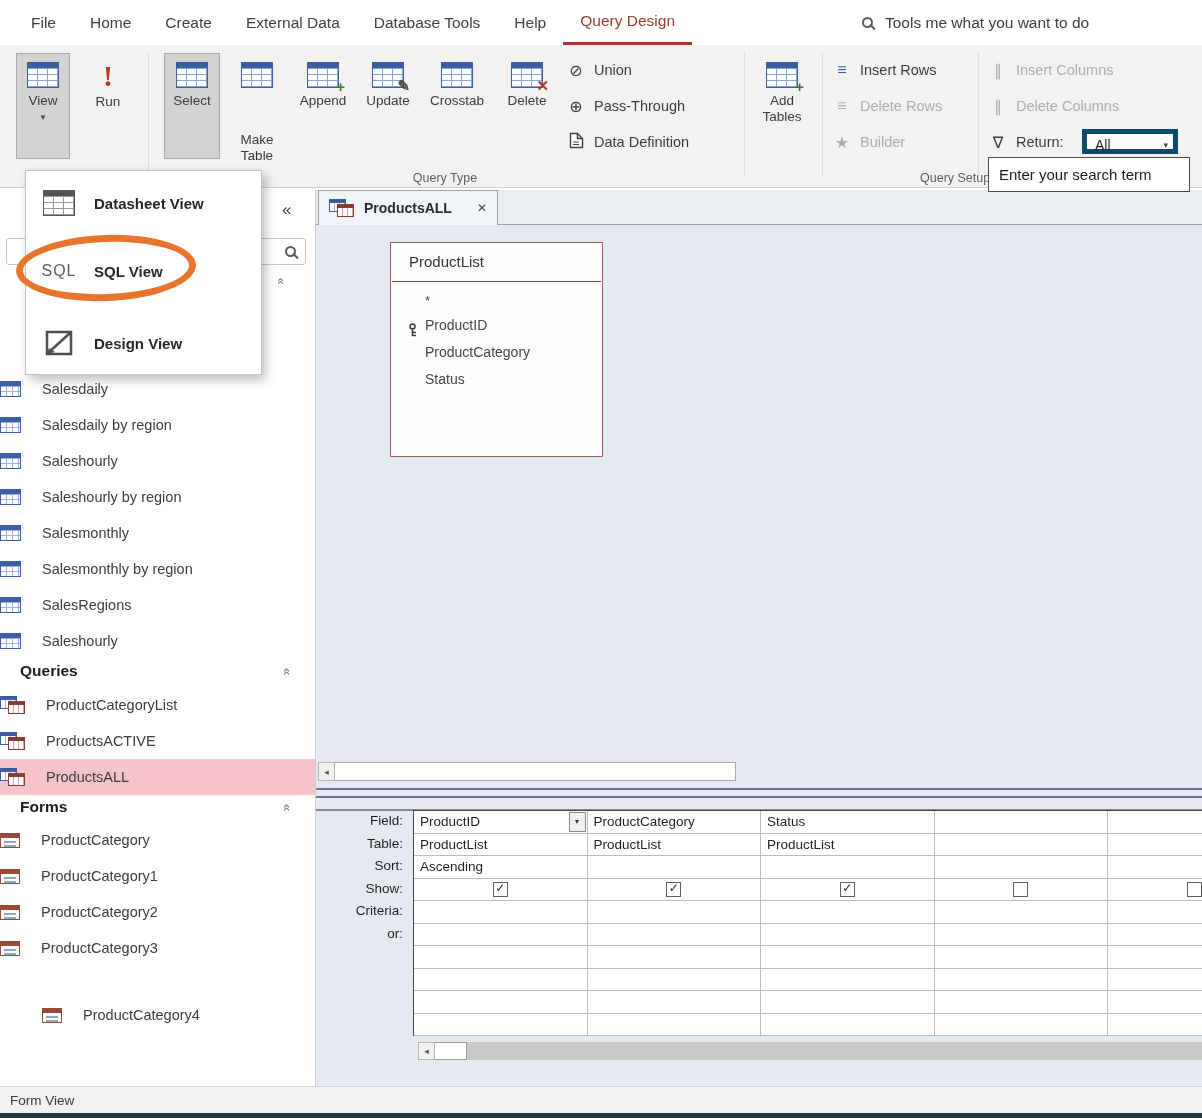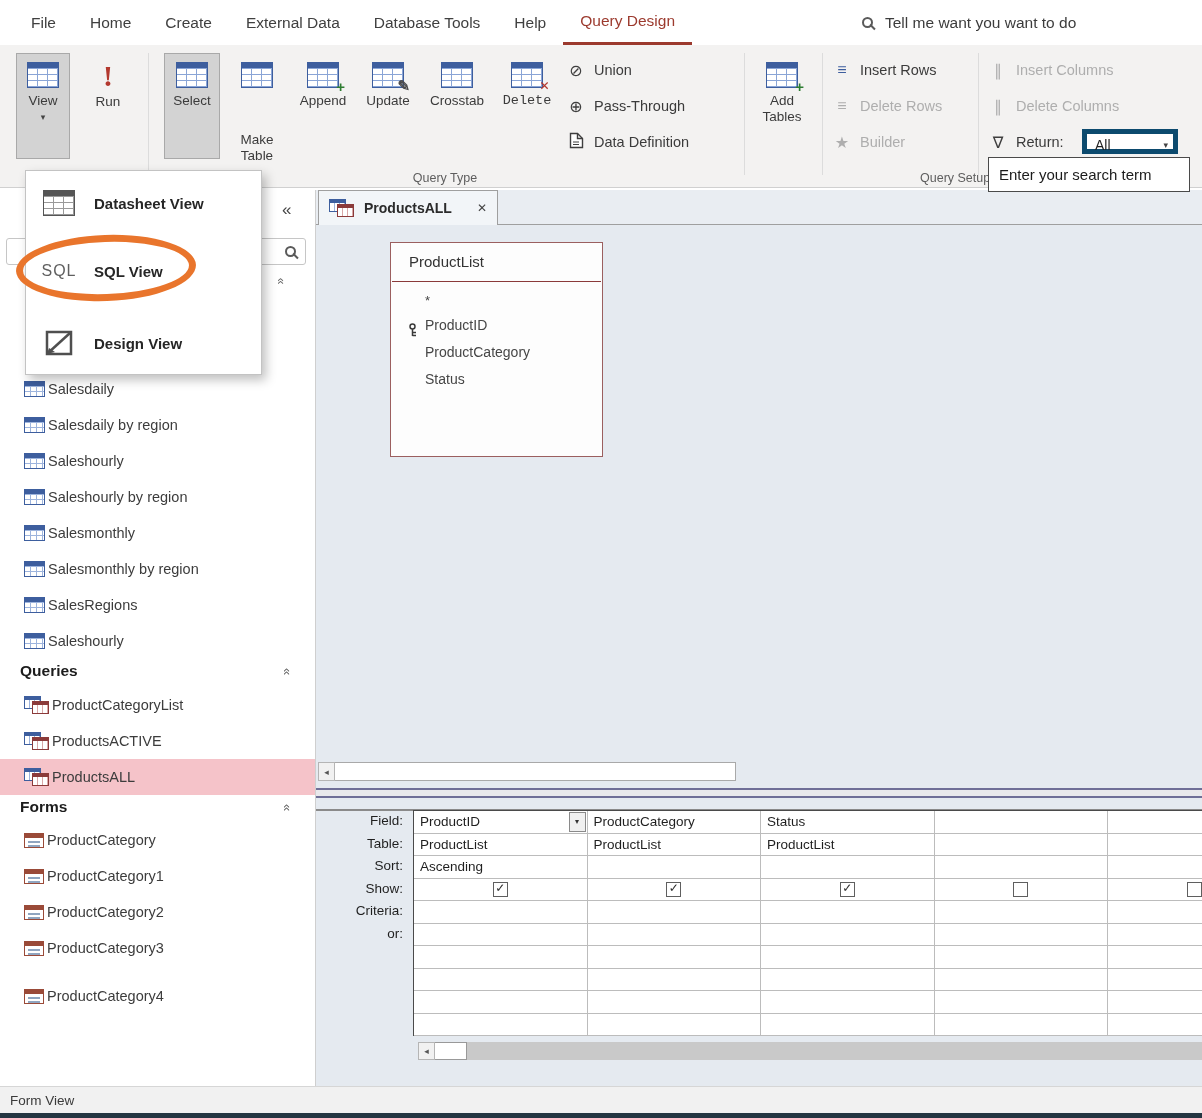--- a/index.html
+++ b/index.html
@@ -93,21 +93,21 @@
 
   
   .nav { position:absolute; left:0; top:190px; width:316px; height:896px; background:#fff;
          border-right:1px solid #cfcfcf; z-index:10; }
   .nav-collapse { position:absolute; left:282px; top:10px; font-size:17px; color:#444; }
   .nav-search { position:absolute; left:6px; top:48px; width:300px; height:27px;
                 border:1px solid #c6c6c6; border-radius:3px; background:#fff; }
   .nav-search .mag { position:absolute; right:9px; top:7px; }
   .nav-chev-small { position:absolute; left:278px; top:84px; font-size:12px; color:#666; }
   .nav-item { position:absolute; left:0; width:100%; height:36px; display:flex;
-              align-items:center; padding-left:24px; gap:3px; font-size:14.5px; color:#3c3c3c; }
+              align-items:center; gap:21px; font-size:14.5px; color:#3c3c3c; }
   .nav-item.selected { background:#f5c3c9; }
   .nav-header { position:absolute; left:0; width:100%; height:32px; display:flex;
                 align-items:center; padding-left:20px; font-size:15.5px; font-weight:bold;
                 color:#1c1c1c; }
   .nav-header .hchev { position:absolute; right:24px; font-size:13px; color:#555; font-weight:normal; }
   .nicon-t { width:21px; height:16px; flex:none; background-color:#fff; border:1px solid #3d5e9e;
              background-image:linear-gradient(#3d5e9e,#3d5e9e),
                repeating-linear-gradient(to right, transparent 0 5px, #9db4dd 5px 6px),
                repeating-linear-gradient(to bottom, transparent 0 4px, #9db4dd 4px 5px);
              background-size:100% 4px,100% 100%,100% 100%;
@@ -192,21 +192,21 @@
     <div class="rtab">File</div>
     <div class="rtab">Home</div>
     <div class="rtab">Create</div>
     <div class="rtab">External Data</div>
     <div class="rtab">Database Tools</div>
     <div class="rtab">Help</div>
     <div class="rtab active">Query Design</div>
   </div>
   <div class="tellme">
     <span class="mag"></span>
-    <span>Tell me want you want to do</span>
+    <span>Tools me what you want to do</span>
   </div>
 
   <div class="ribbon">
 
     <div class="bigbtn pressed" style="left:16px;width:54px;">
       <span class="gicon"></span>
       <span class="lbl">View</span>
       <span class="ddarrow i-down"></span>
     </div>
     <div class="bigbtn" style="left:84px;width:48px;">
@@ -233,21 +233,21 @@
     <div class="bigbtn" style="left:358px;width:60px;">
       <span class="gicon">
           <span class="badge badge-gray i-pencil"></span>
         </span>
       <span class="lbl">Update</span>
     </div>
     <div class="bigbtn" style="left:424px;width:66px;">
       <span class="gicon"></span>
       <span class="lbl">Crosstab</span>
     </div>
-    <div class="bigbtn" style="left:498px;width:58px;font-family:Liberation Mono, monospace;">
+    <div class="bigbtn" style="left:498px;width:58px;">
       <span class="gicon">
           <span class="badge badge-red i-x"></span>
         </span>
       <span class="lbl">Delete</span>
     </div>
 
     <div class="rowbtn" style="left:566px;top:12px;">
       <span class="ic i-union"></span>
       <span>Union</span>
     </div>
@@ -394,21 +394,21 @@
       <span>ProductCategory1</span>
     </div>
     <div class="nav-item" style="top:704px;">
       <span class="nicon-f"></span>
       <span>ProductCategory2</span>
     </div>
     <div class="nav-item" style="top:740px;">
       <span class="nicon-f"></span>
       <span>ProductCategory3</span>
     </div>
-    <div class="nav-item" style="top:788px;">
+    <div class="nav-item" style="top:807px;margin-left:42px;">
       <span class="nicon-f"></span>
       <span>ProductCategory4</span>
     </div>
   </div>
 
   <div class="main">
     <div class="tabstrip">
       <div class="doc-tab">
         <span class="nicon-q">
             <span class="b b1"></span>

